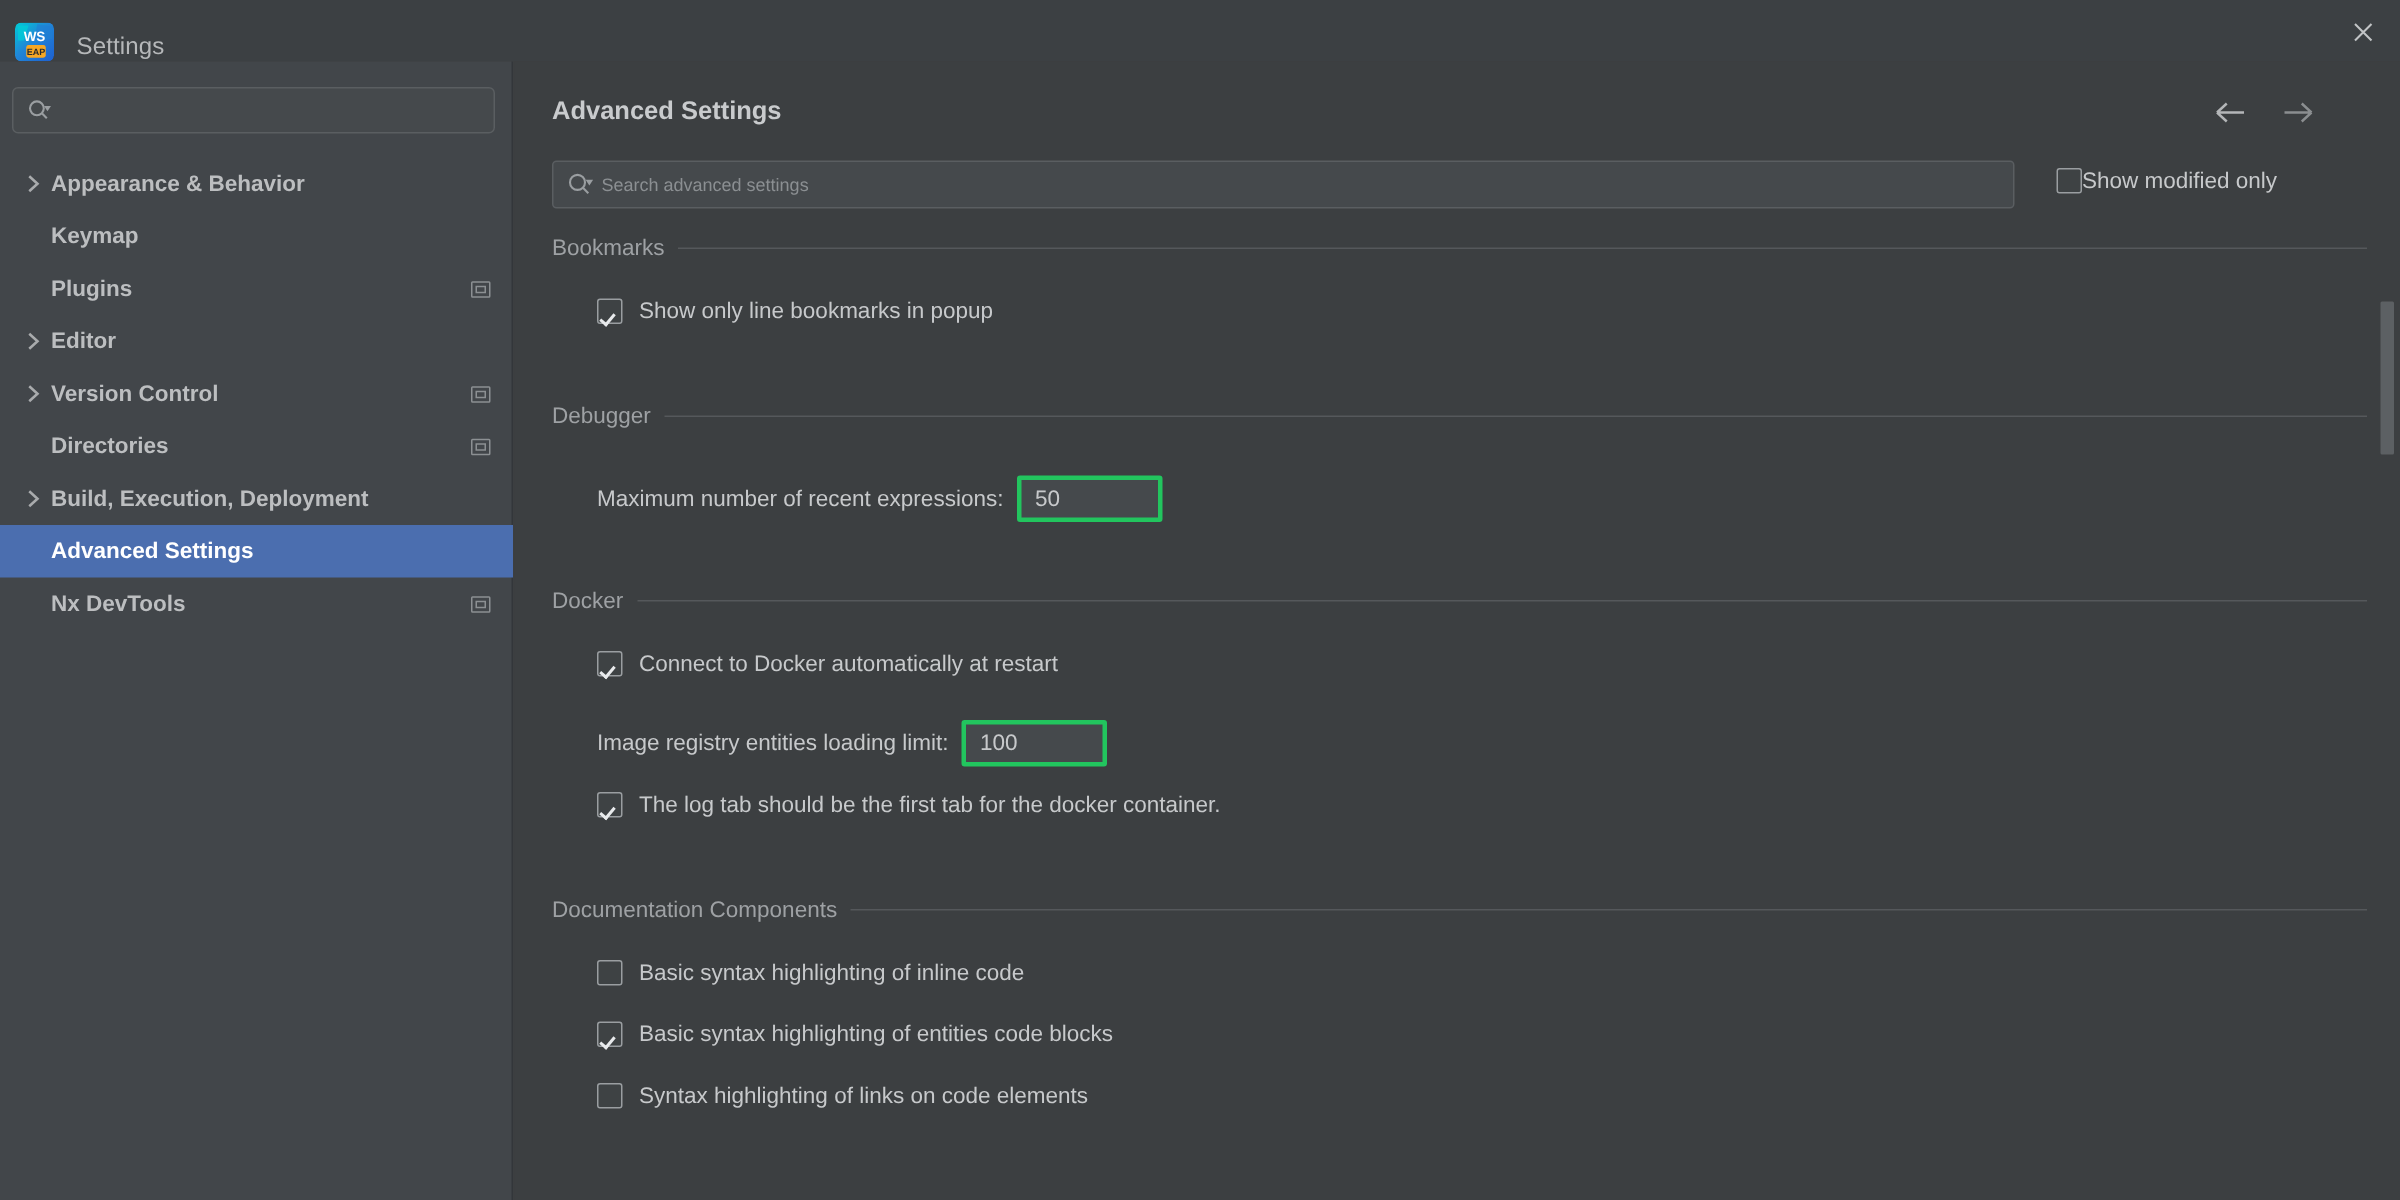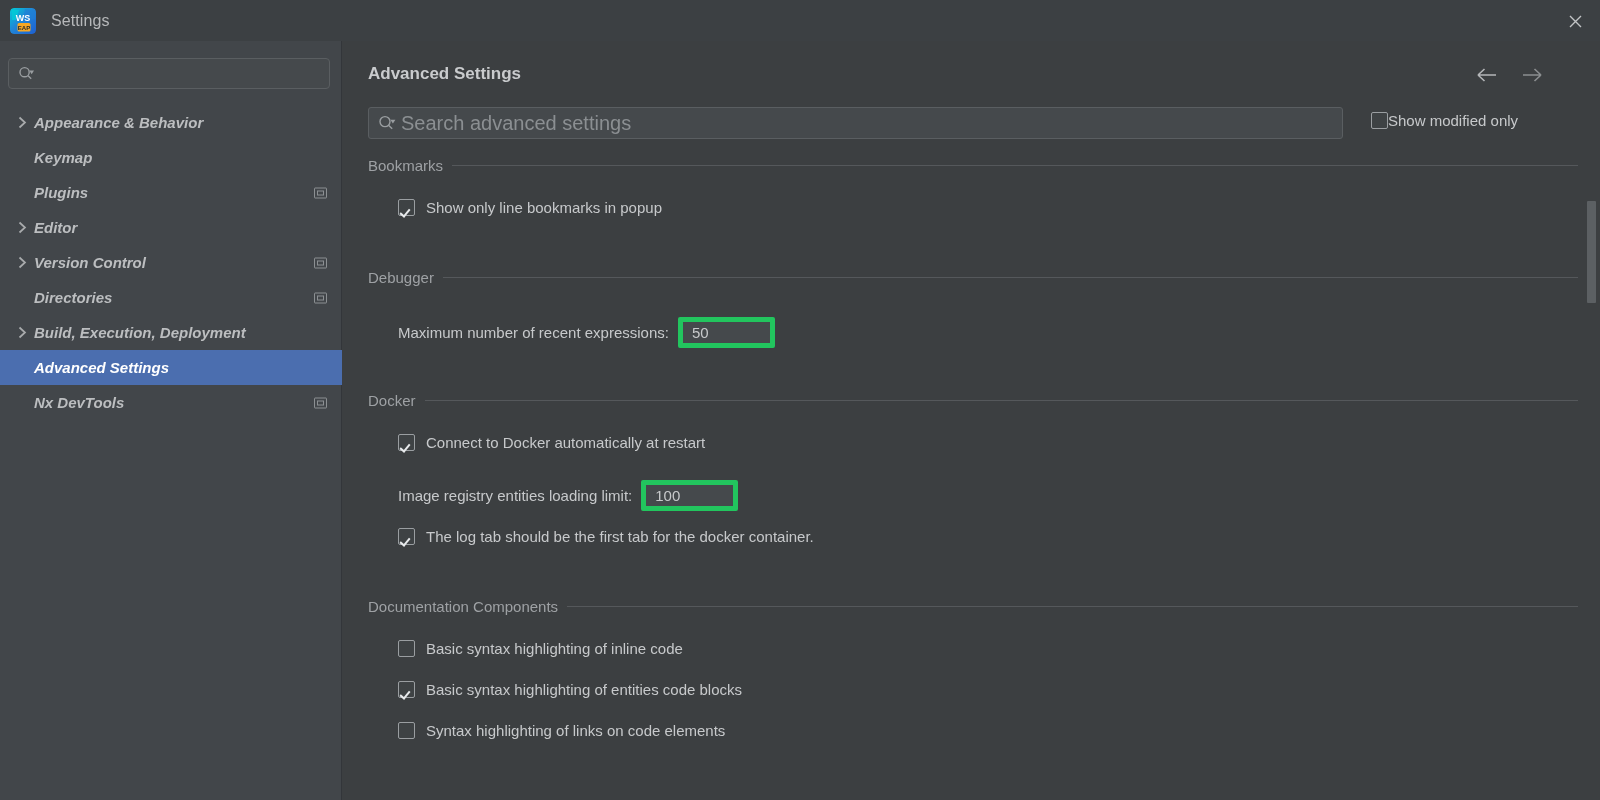--- a/index.html
+++ b/index.html
@@ -7,21 +7,21 @@
     width: 1600px; height: 800px;
     background: #3c3f41;
     font-family: "Liberation Sans", sans-serif;
     overflow: hidden;
   }
   #app { position: relative; width: 1600px; height: 800px; background: #3c3f41; }
 
   
   .titlebar {
     position: absolute; left: 0; top: 0; width: 1600px; height: 41px;
-    background: #3c4043; display: flex; align-items: center;
+    background: #3c4043; display: flex; align-items: flex-end;
   }
   .titlebar-icon {
     width: 26px; height: 26px; margin-left: 10px; position: relative;
     border-radius: 4px; overflow: hidden; flex: 0 0 auto;
   }
   .ws-logo { width: 26px; height: 26px; display: block; }
   .titlebar-title {
     margin-left: 15px; font-size: 16px; color: #b6b8ba; letter-spacing: .1px;
     white-space: nowrap;
   }
@@ -57,21 +57,21 @@
     position: relative; height: 35px; display: flex; align-items: center;
     cursor: default; padding-left: 0;
   }
   .tree-row.selected { background: #4b6eaf; }
   .chev {
     width: 24px; min-width: 24px; display: flex; align-items: center;
     justify-content: center; margin-left: 10px;
   }
   .chev svg { display: block; }
   .tree-label {
-    font-size: 15px; font-weight: bold; color: #bcbec0; white-space: nowrap; font-style: italic;
+    font-size: 15px; font-weight: bold; color: #bcbec0; white-space: nowrap;
   }
   .tree-row.selected .tree-label { color: #ffffff; }
   .badge {
     position: absolute; right: 15px; top: 50%; transform: translateY(-50%);
     width: 13px; height: 11px; border: 1.6px solid #8c9093;
     border-radius: 1px; background: #42464a;
   }
   .badge::after {
     content: ""; position: absolute; left: 2px; top: 2px;
     width: 5px; height: 3px; border: 1.2px solid #8c9093;
@@ -95,21 +95,21 @@
   }
   .nav-btn svg { display: block; }
 
   .adv-search {
     position: absolute; left: 25px; top: 66px; width: 975px; height: 32px;
     background: #45494c; border: 1px solid #5a5e61; border-radius: 3px;
     display: flex; align-items: center; cursor: text;
   }
   .adv-search-input {
     flex: 1; background: transparent; border: 0; outline: 0;
-    font-family: "Liberation Sans", sans-serif; font-size: 20px;
+    font-family: "Liberation Sans", sans-serif; font-size: 12px;
     color: #5eead4; padding: 0 8px 0 4px; height: 100%;
   }
   .adv-search-input::placeholder { color: #8b8f92; }
 
   .modified-wrap {
     position: absolute; left: 1028px; top: 71px; display: flex;
     align-items: center; cursor: pointer; white-space: nowrap;
   }
   .modified-label { font-size: 15px; color: #c7c9cb; }
 
@@ -145,21 +145,21 @@
   }
   .option-label { font-size: 15px; color: #c7c9cb; }
   .option-row .cb { margin-right: 11px; }
   .field-row {
     display: flex; align-items: center; padding-left: 55px;
     white-space: nowrap;
   }
   .field-label { font-size: 15px; color: #c7c9cb; margin-right: 9px; }
   .spinner {
     width: 97px; height: 31px; background: #45494c;
-    border: 5px solid #22c55e; border-radius: 2px;
+    border: 3px solid #22c55e; border-radius: 2px;
     display: flex; align-items: center;
   }
   .spinner-input {
     width: 100%; height: 100%; background: transparent; border: 0; outline: 0;
     font-family: "Liberation Sans", sans-serif; font-size: 15px;
     color: #c7c9cb; padding-left: 9px;
   }
 
   
   .scrollbar-track {

